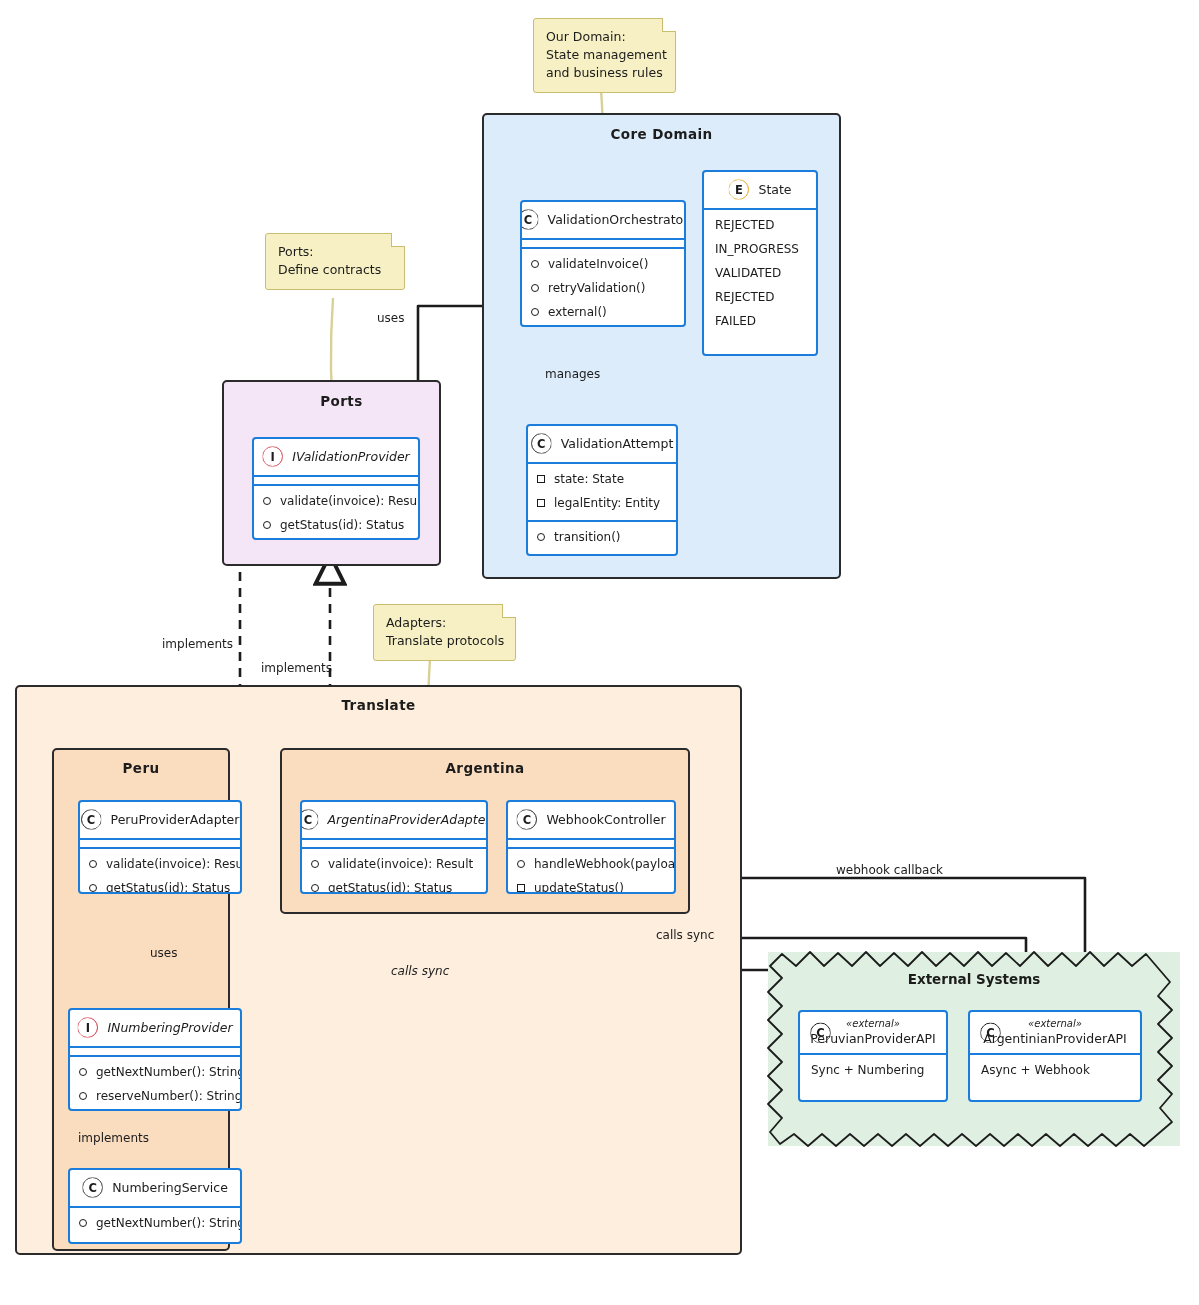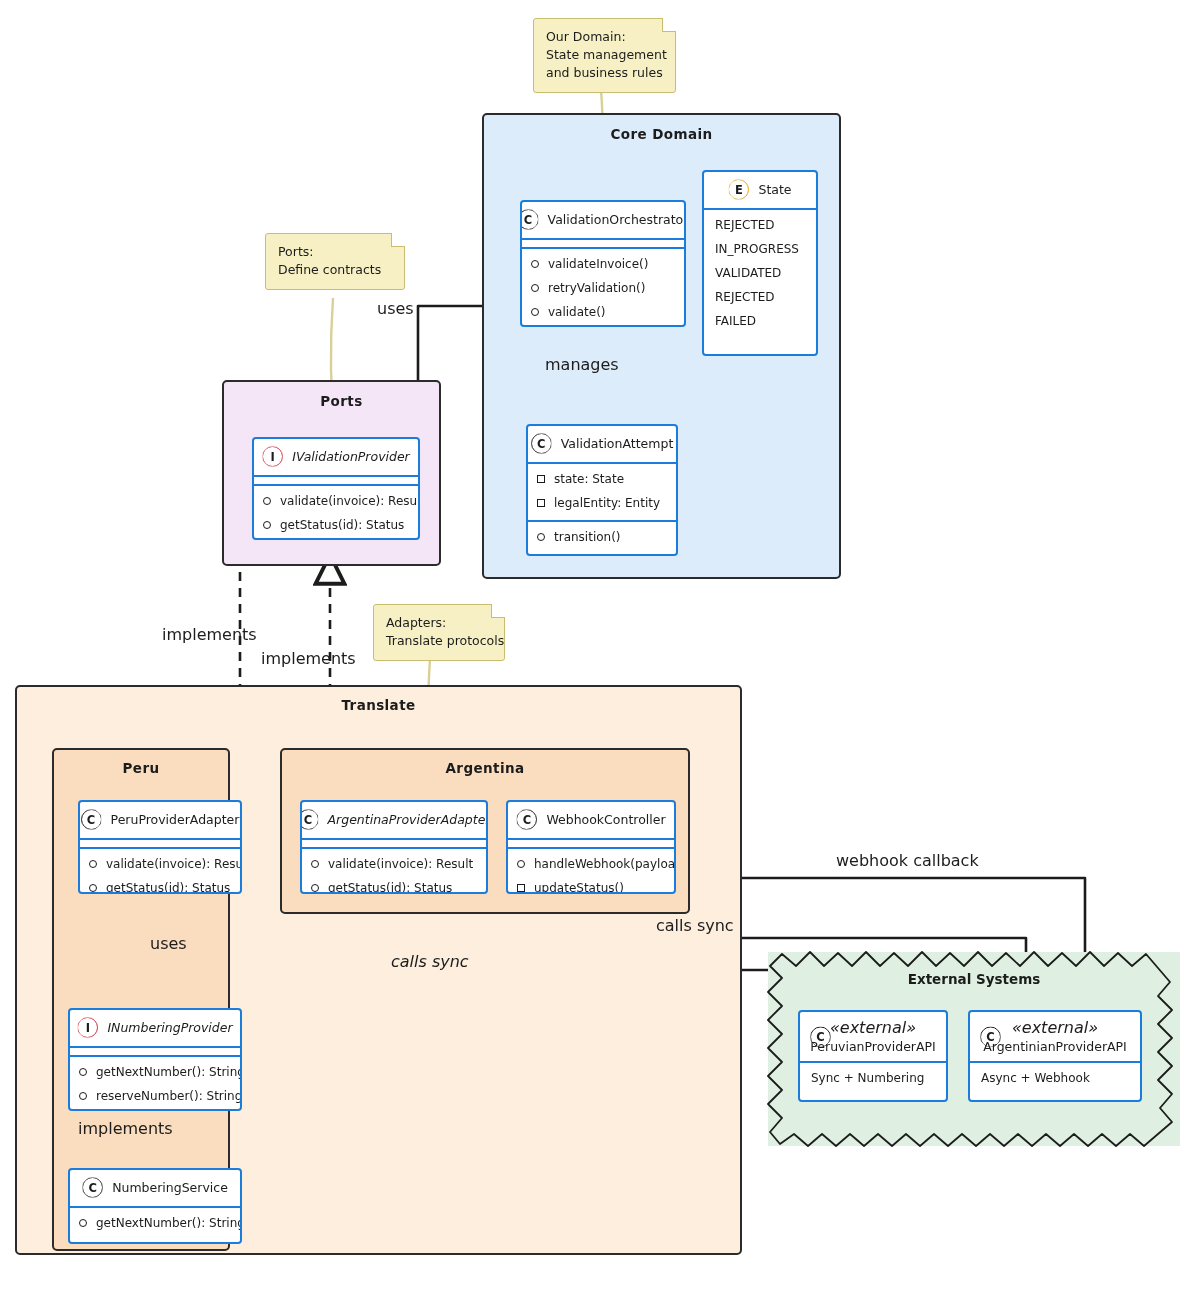--- a/index.html
+++ b/index.html
@@ -63,21 +63,21 @@
     gap: 2px;
     padding: 6px 8px 7px 8px;
   }
   .uml-name {
     font-size: 12.5px;
     color: #1c1c1c;
     white-space: nowrap;
   }
   .uml-name.italic { font-style: italic; }
   .uml-stereo {
-    font-size: 16px;
+    font-size: 10px;
     font-style: italic;
     color: #1c1c1c;
   }
   .sep {
     height: 0;
     border-top: 2px solid #1a7cdb;
   }
   .spacer-band { height: 7px; }
   .uml-section { padding: 3px 0 5px 0; }
   .uml-row {
@@ -153,24 +153,25 @@
     right: -1px; top: -1px;
     width: 13px; height: 13px;
     background: #ffffff;
     border-left: 1.6px solid #c9bd6f;
     border-bottom: 1.6px solid #c9bd6f;
   }
 
   
   .elabel {
     position: absolute;
-    font-size: 16px;
+    font-size: 12px;
     color: #1c1c1c;
     white-space: nowrap;
     background: transparent;
+    margin-top: 12px;
   }
 </style>
 </head>
 <body>
 
 <div id="canvas">
 
   <svg id="svg-layer" viewBox="0 0 1199 1305">
     <defs>
       <marker id="arrow-filled" viewBox="0 0 12 12" refX="10" refY="6" markerWidth="9" markerHeight="9" orient="auto-start-reverse">
@@ -227,21 +228,21 @@
       <div class="uml-row">
         <span class="vis circle"></span>
         <span>validateInvoice()</span>
       </div>
       <div class="uml-row">
         <span class="vis circle"></span>
         <span>retryValidation()</span>
       </div>
       <div class="uml-row">
         <span class="vis circle"></span>
-        <span>validate()</span>
+        <span>external()</span>
       </div>
     </div>
   </div>
 
   <div class="umlbox" style="left:702px; top:170px; width:116px; height:186px;">
     <div class="uml-head">
       <span class="tbadge enumi">
         <span>E</span>
       </span>
       <span class="uml-name">State</span>
@@ -468,21 +469,21 @@
     </div>
   </div>
 
   <div class="note" style="left:533px; top:18px; width:143px;">Our Domain:
 State management
 and business rules</div>
 
   <div class="note" style="left:265px; top:233px; width:140px;">Ports:
 Define contracts</div>
 
-  <div class="note" style="left:373px; top:604px; width:132px;">Adapters:
+  <div class="note" style="left:373px; top:604px; width:143px;">Adapters:
 Translate protocols</div>
 
   <div class="elabel" style="left:377px; top:299px;">uses</div>
 
   <div class="elabel" style="left:545px; top:355px;">manages</div>
 
   <div class="elabel" style="left:162px; top:625px;">implements</div>
 
   <div class="elabel" style="left:261px; top:649px;">implements</div>
 

